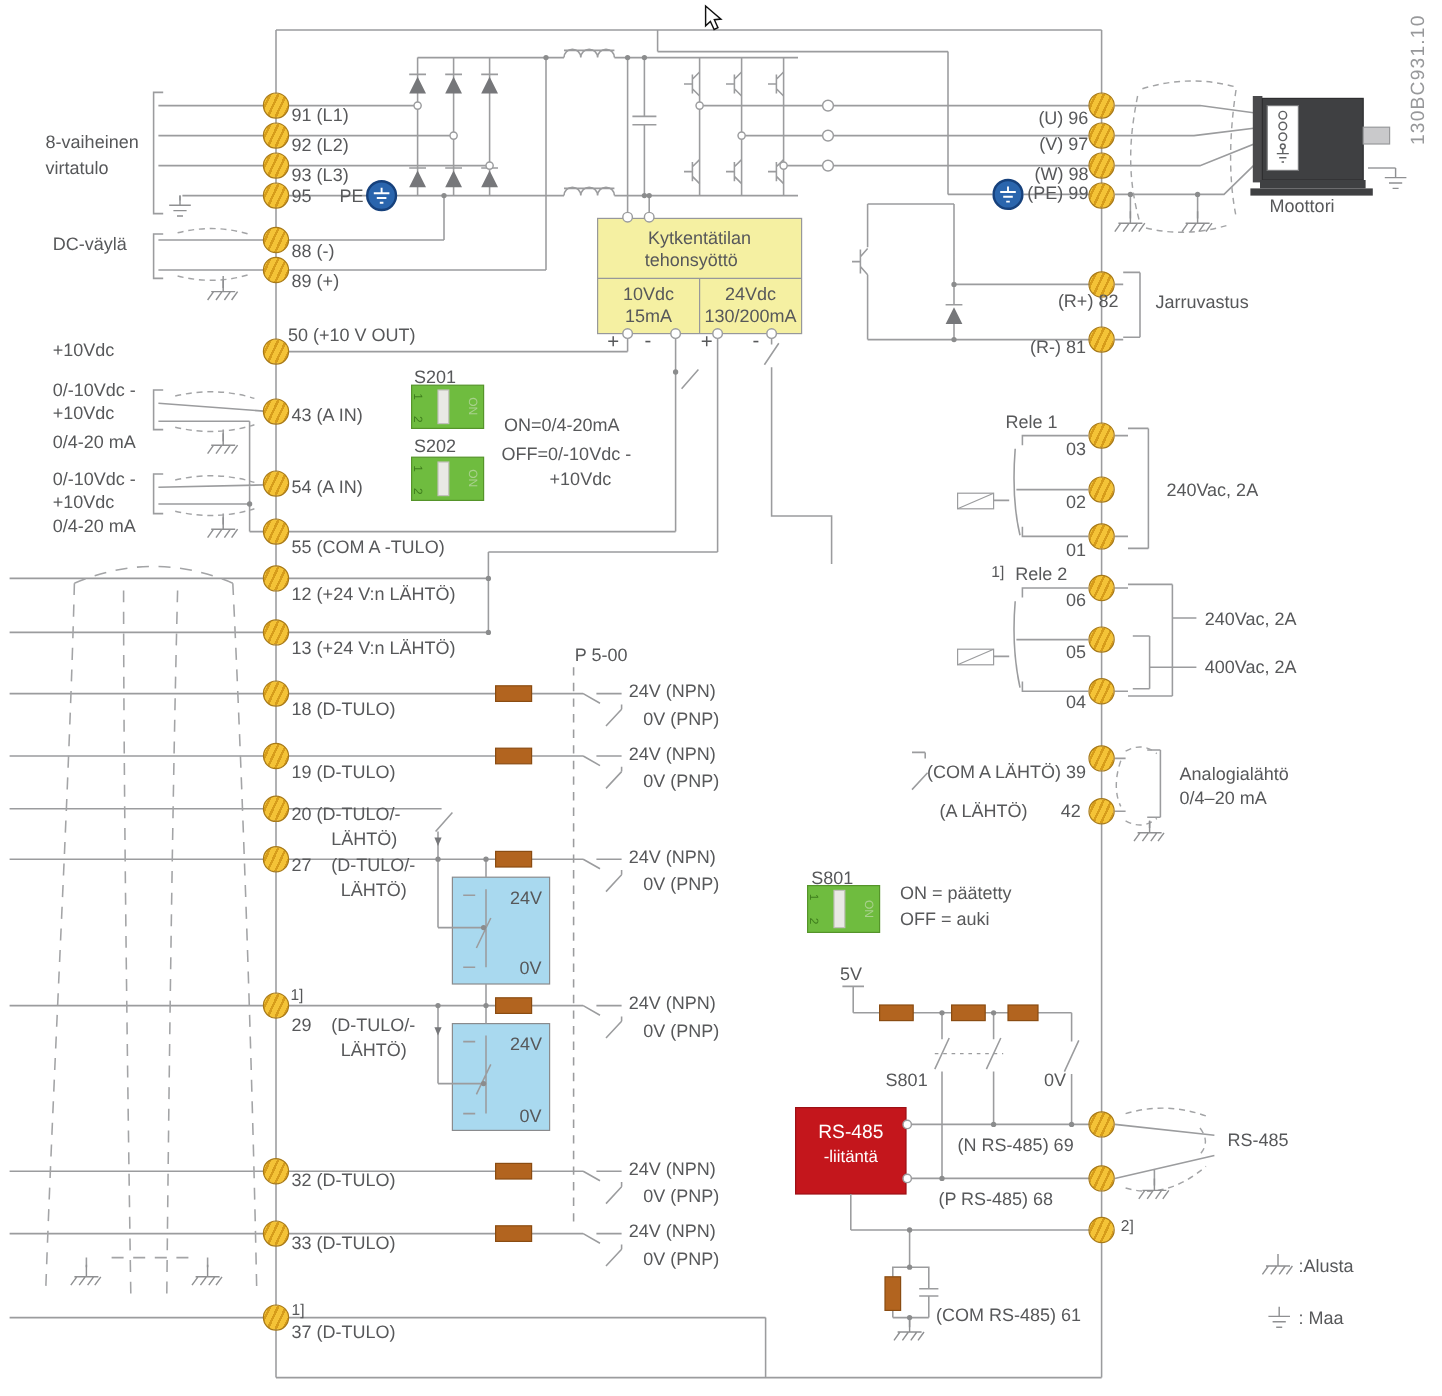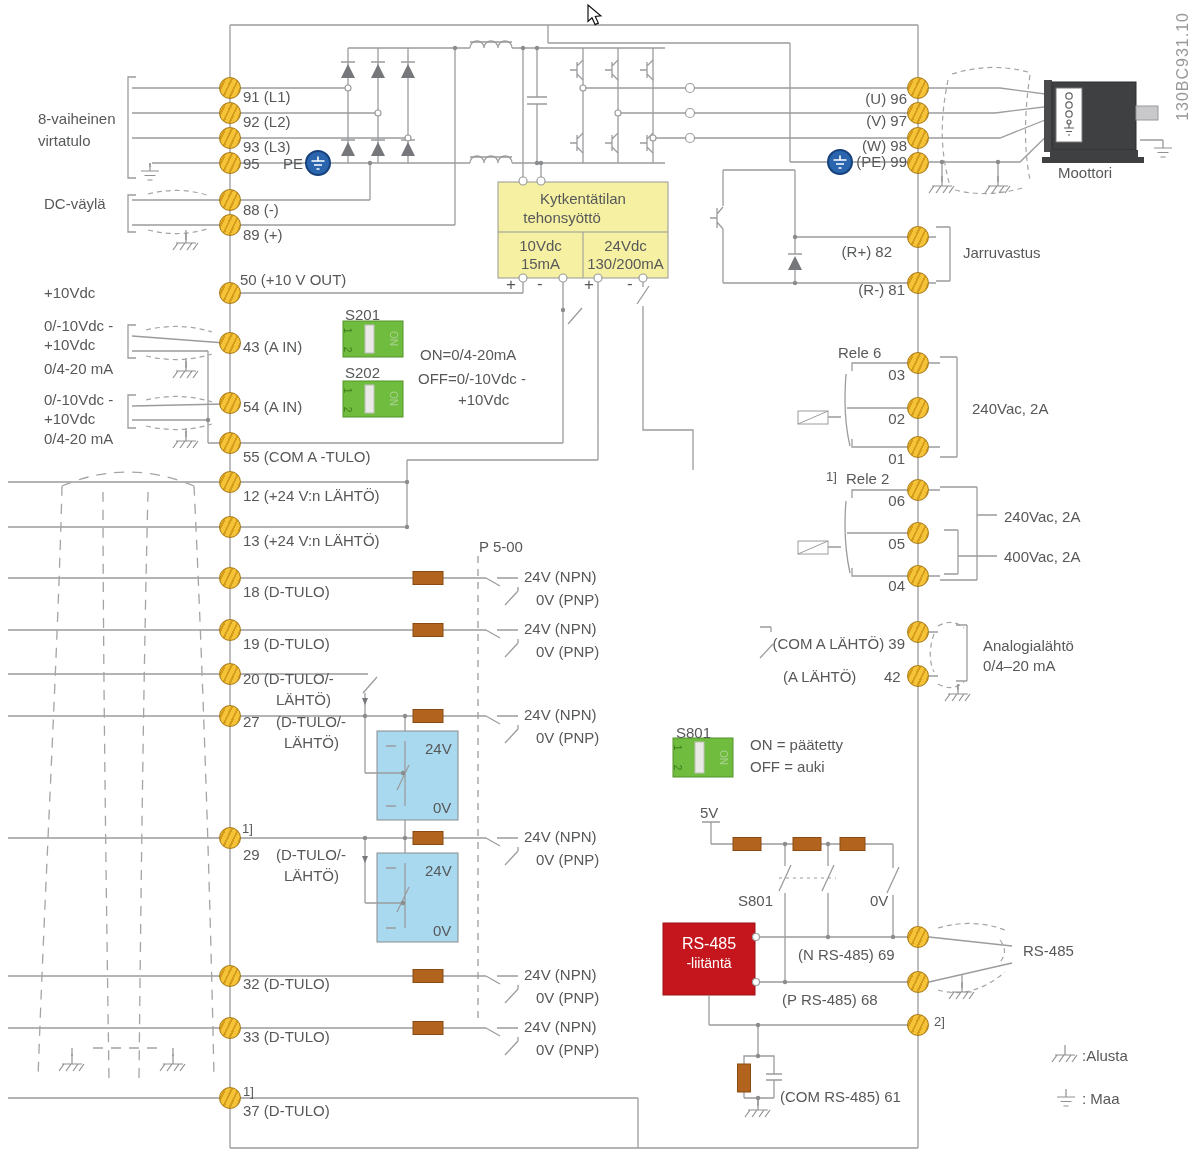--- a/index.html
+++ b/index.html
@@ -257,21 +257,21 @@
 <div class="lbl sm" style="left:242px;top:822px">1]</div>
 <div class="lbl" style="left:243px;top:846px">29</div>
 <div class="lbl" style="left:276px;top:846px">(D-TULO/-</div>
 <div class="lbl" style="left:284px;top:867px">LÄHTÖ)</div>
 <div class="lbl" style="left:243px;top:975px">32 (D-TULO)</div>
 <div class="lbl" style="left:243px;top:1028px">33 (D-TULO)</div>
 <div class="lbl sm" style="left:243px;top:1085px">1]</div>
 <div class="lbl" style="left:243px;top:1102px">37 (D-TULO)</div>
 
 <div class="psu-txt" style="left:498px;top:189px;width:170px">Kytkentätilan</div>
-<div class="psu-txt" style="left:484px;top:208px;width:156px">tehonsyöttö</div>
+<div class="psu-txt" style="left:498px;top:208px;width:156px">tehonsyöttö</div>
 <div class="psu-txt" style="left:498px;top:236px;width:85px">10Vdc</div>
 <div class="psu-txt" style="left:498px;top:254px;width:85px">15mA</div>
 <div class="psu-txt" style="left:583px;top:236px;width:85px">24Vdc</div>
 <div class="psu-txt" style="left:583px;top:254px;width:85px">130/200mA</div>
 <div class="lbl" style="left:506px;top:276px;font-size:17px">+</div>
 <div class="lbl" style="left:537px;top:275px;font-size:17px">-</div>
 <div class="lbl" style="left:584px;top:276px;font-size:17px">+</div>
 <div class="lbl" style="left:627px;top:275px;font-size:17px">-</div>
 <div class="lbl" style="left:345px;top:306px">S201</div>
 <div class="lbl" style="left:345px;top:364px">S202</div>
@@ -292,24 +292,24 @@
 <span class="dipon" style="left:386px;top:393px;color:#a8d18c;transform:rotate(90deg)">ON</span>
 <span class="dipn" style="left:675px;top:742px">1</span>
 <span class="dipn" style="left:675px;top:762px">2</span>
 <span class="dipon" style="left:716px;top:752px;color:#a8d18c;transform:rotate(90deg)">ON</span>
 
 <div class="lbl rt" style="left:797px;top:90px;width:110px">(U) 96</div>
 <div class="lbl rt" style="left:797px;top:112px;width:110px">(V) 97</div>
 <div class="lbl rt" style="left:797px;top:137px;width:110px">(W) 98</div>
 <div class="lbl rt" style="left:797px;top:153px;width:110px">(PE) 99</div>
 <div class="lbl" style="left:1058px;top:164px">Moottori</div>
-<div class="lbl rt" style="left:772px;top:243px;width:120px">(R+) 82</div>
+<div class="lbl rt" style="left:812px;top:243px;width:120px">(R+) 82</div>
 <div class="lbl rt" style="left:785px;top:281px;width:120px">(R-) 81</div>
 <div class="lbl" style="left:963px;top:244px">Jarruvastus</div>
-<div class="lbl" style="left:838px;top:344px">Rele 6</div>
+<div class="lbl" style="left:838px;top:344px">Rele 1</div>
 <div class="lbl rt" style="left:847px;top:366px;width:58px">03</div>
 <div class="lbl rt" style="left:847px;top:410px;width:58px">02</div>
 <div class="lbl rt" style="left:847px;top:450px;width:58px">01</div>
 <div class="lbl" style="left:972px;top:400px">240Vac, 2A</div>
 <div class="lbl sm" style="left:826px;top:470px">1]</div>
 <div class="lbl" style="left:846px;top:470px">Rele 2</div>
 <div class="lbl rt" style="left:847px;top:492px;width:58px">06</div>
 <div class="lbl rt" style="left:847px;top:535px;width:58px">05</div>
 <div class="lbl rt" style="left:847px;top:577px;width:58px">04</div>
 <div class="lbl" style="left:1004px;top:508px">240Vac, 2A</div>

